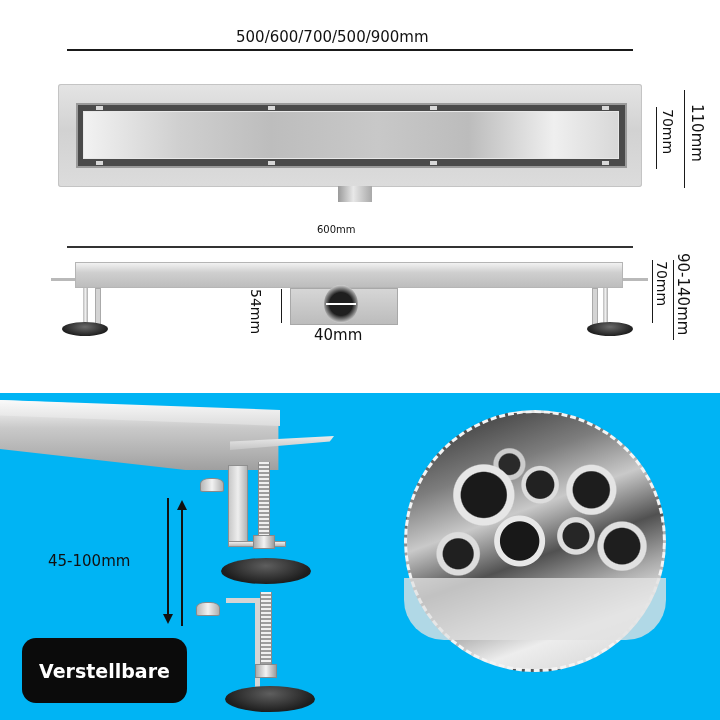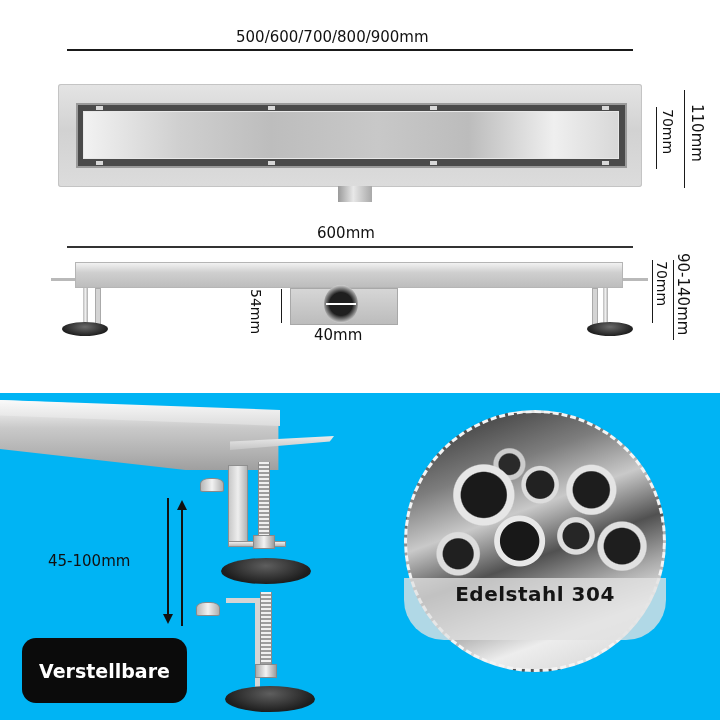--- a/index.html
+++ b/index.html
@@ -134,21 +134,21 @@
   .circle-text {
     position: absolute; left: 404px; top: 582px; width: 262px; text-align: center;
     font-family: "DejaVu Sans", sans-serif; font-weight: bold; font-size: 20px; line-height: 25px; color: #151515;
     letter-spacing: 0.5px;
   }
 </style>
 </head>
 <body>
 
 <div>
-  <div class="abs dim-text" style="left:236px; top:28px; font-size:15px;">500/600/700/800/900mm</div>
+  <div class="abs dim-text" style="left:236px; top:28px; font-size:15px;">500/600/700/500/900mm</div>
   <div class="hline" style="left:67px; top:49px; width:566px;"></div>
 
   <div class="drain-frame"></div>
   <div class="drain-channel"></div>
   <div class="drain-grate"></div>
   <div class="clip" style="left:96px; top:106px;"></div>
   <div class="clip" style="left:268px; top:106px;"></div>
   <div class="clip" style="left:430px; top:106px;"></div>
   <div class="clip" style="left:602px; top:106px;"></div>
   <div class="clip" style="left:96px; top:161px;"></div>
@@ -157,21 +157,21 @@
   <div class="clip" style="left:602px; top:161px;"></div>
   <div class="outlet-top"></div>
 
   <div class="vline" style="left:656px; top:107px; height:62px;"></div>
   <div class="vline" style="left:684px; top:90px; height:98px;"></div>
   <div class="abs vtext" style="left:660px; top:109px;">70mm</div>
   <div class="abs vtext" style="left:688px; top:104px; font-size:15px;">110mm</div>
 </div>
 
 <div>
-  <div class="abs dim-text" style="left:317px; top:224px; font-size:15px;">600mm</div>
+  <div class="abs dim-text" style="left:317px; top:224px; font-size:10px;">600mm</div>
   <div class="hline" style="left:67px; top:246px; width:566px; background:#333;"></div>
 
   <div class="side-flange"></div>
   <div class="side-body"></div>
   <div class="side-box"></div>
   <div class="side-pipe"></div>
   <div class="side-pipe-bar"></div>
 
   <div class="leg" style="left:83px; top:288px; height:42px;"></div>
   <div class="bracket" style="left:95px; top:288px; height:38px;"></div>
@@ -220,15 +220,14 @@
 
   <div class="badge">
     <span>Verstellbare</span>
   </div>
 </div>
 
 <div>
   <div class="circle"></div>
   <div class="circle-band" style="border-radius:0 0 40px 40px;"></div>
   <div class="circle-text">
-    <div>Edelstahl 304</div>
   </div>
 </div>
 
 </body></html>

